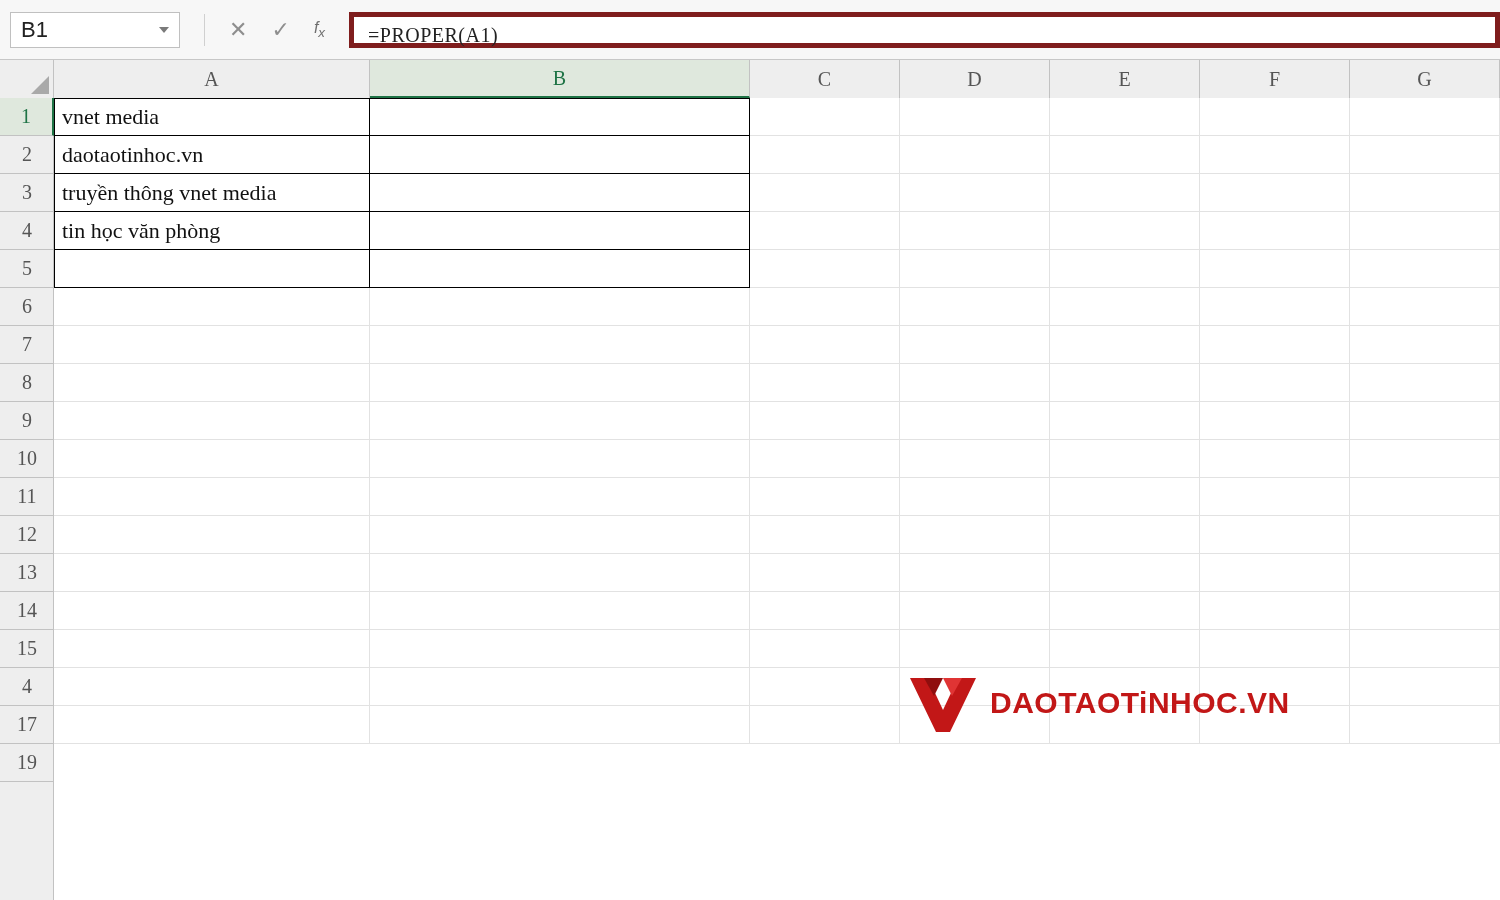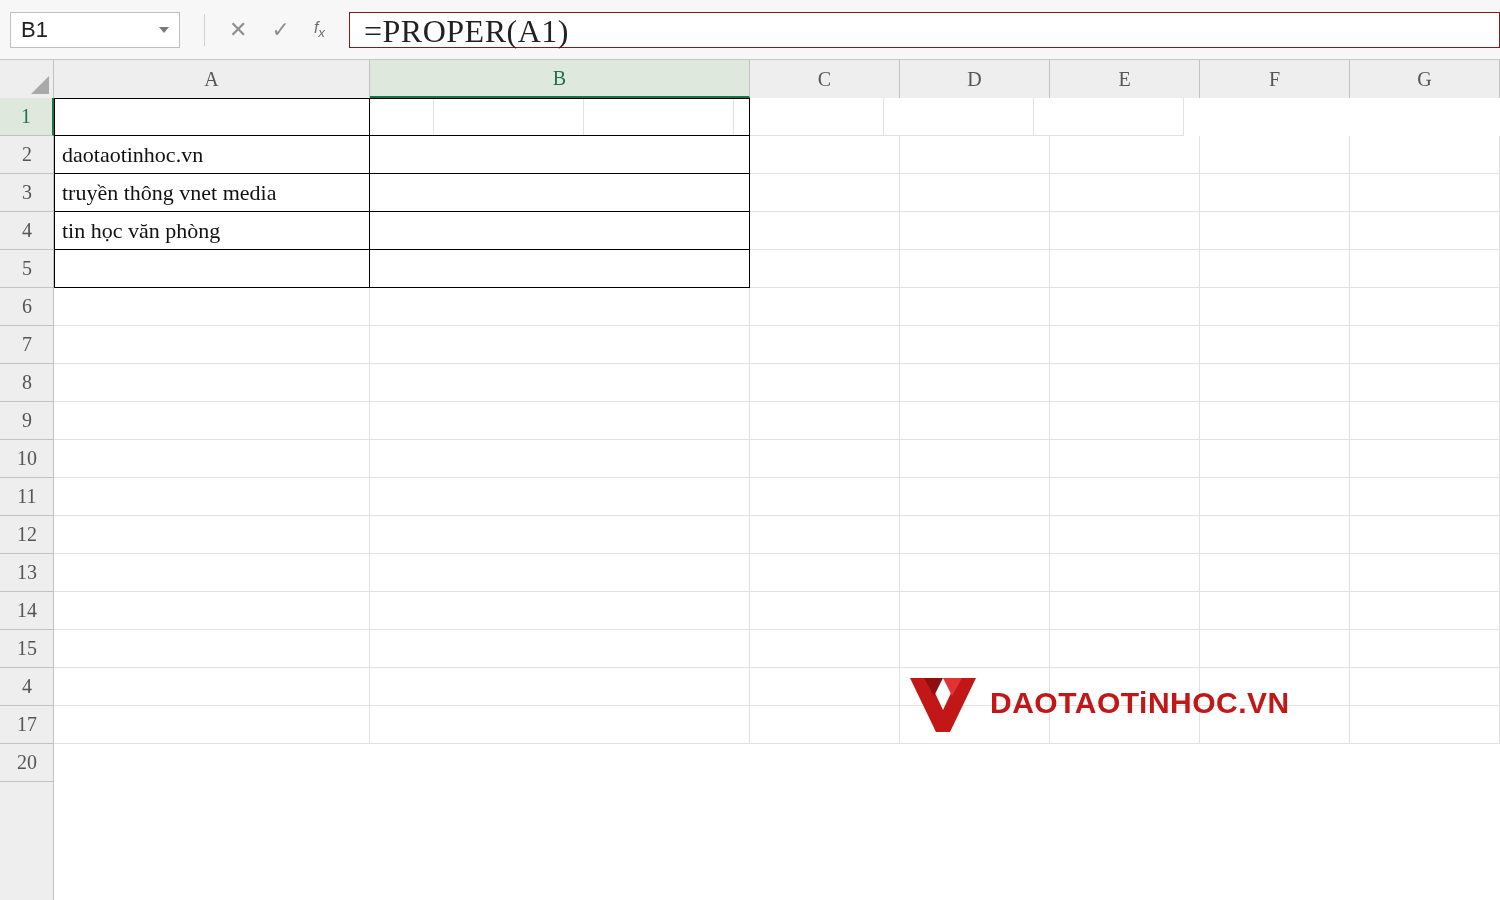--- a/index.html
+++ b/index.html
@@ -19,22 +19,22 @@
 }
 .name-box .dd {
   width: 0; height: 0; border-left: 5px solid transparent; border-right: 5px solid transparent;
   border-top: 6px solid #7a7a7a;
 }
 .fbar-mid { display: flex; align-items: center; gap: 24px; padding: 0 24px; color: #888; }
 .fbar-sep { width: 1px; height: 32px; background: #d0d0d0; }
 .fbar-btn { font-size: 22px; color: #8e8e8e; }
 .fx { font-style: italic; font-size: 16px; color: #6f6f6f; }
 .formula-input {
-  flex: 1; height: 36px; line-height: 36px; background: #fff; border: 1px solid #7f1d1d;
-  padding: 0 14px; font-size: 32px; color: #222; letter-spacing: 0.5px;
+  flex: 1; height: 36px; line-height: 36px; background: #fff; border: 5px solid #7f1d1d;
+  padding: 0 14px; font-size: 20px; color: #222; letter-spacing: 0.5px;
   font-family: "Times New Roman", Times, serif;
 }
 
 .sheet-area { flex: 1; position: relative; overflow: hidden; }
 
 .col-headers {
   position: absolute; left: 0; right: 0; top: 0; height: 38px;
   display: flex; font-size: 20px; color: #555;
   border-bottom: 1px solid #c2c2c2; background: #eee;
 }
@@ -140,26 +140,27 @@
         <div class="row-h" style="height: 38px;">8</div>
         <div class="row-h" style="height: 38px;">9</div>
         <div class="row-h" style="height: 38px;">10</div>
         <div class="row-h" style="height: 38px;">11</div>
         <div class="row-h" style="height: 38px;">12</div>
         <div class="row-h" style="height: 38px;">13</div>
         <div class="row-h" style="height: 38px;">14</div>
         <div class="row-h" style="height: 38px;">15</div>
         <div class="row-h" style="height: 38px;">4</div>
         <div class="row-h" style="height: 38px;">17</div>
-        <div class="row-h" style="height: 38px;">20</div>
+        <div class="row-h" style="height: 38px;">19</div>
       </div>
 
     <div class="grid">
 
         <div class="row">
+          <div class="cell" style="width: 316px; height: 38px;">vnet media</div>
           <div class="cell" style="width: 380px; height: 38px;"></div>
           <div class="cell" style="width: 150px; height: 38px;"></div>
           <div class="cell" style="width: 150px; height: 38px;"></div>
           <div class="cell" style="width: 150px; height: 38px;"></div>
           <div class="cell" style="width: 150px; height: 38px;"></div>
           <div class="cell" style="width: 150px; height: 38px;"></div>
         </div>
         <div class="row">
           <div class="cell" style="width: 316px; height: 38px;">daotaotinhoc.vn</div>
           <div class="cell" style="width: 380px; height: 38px;"></div>

